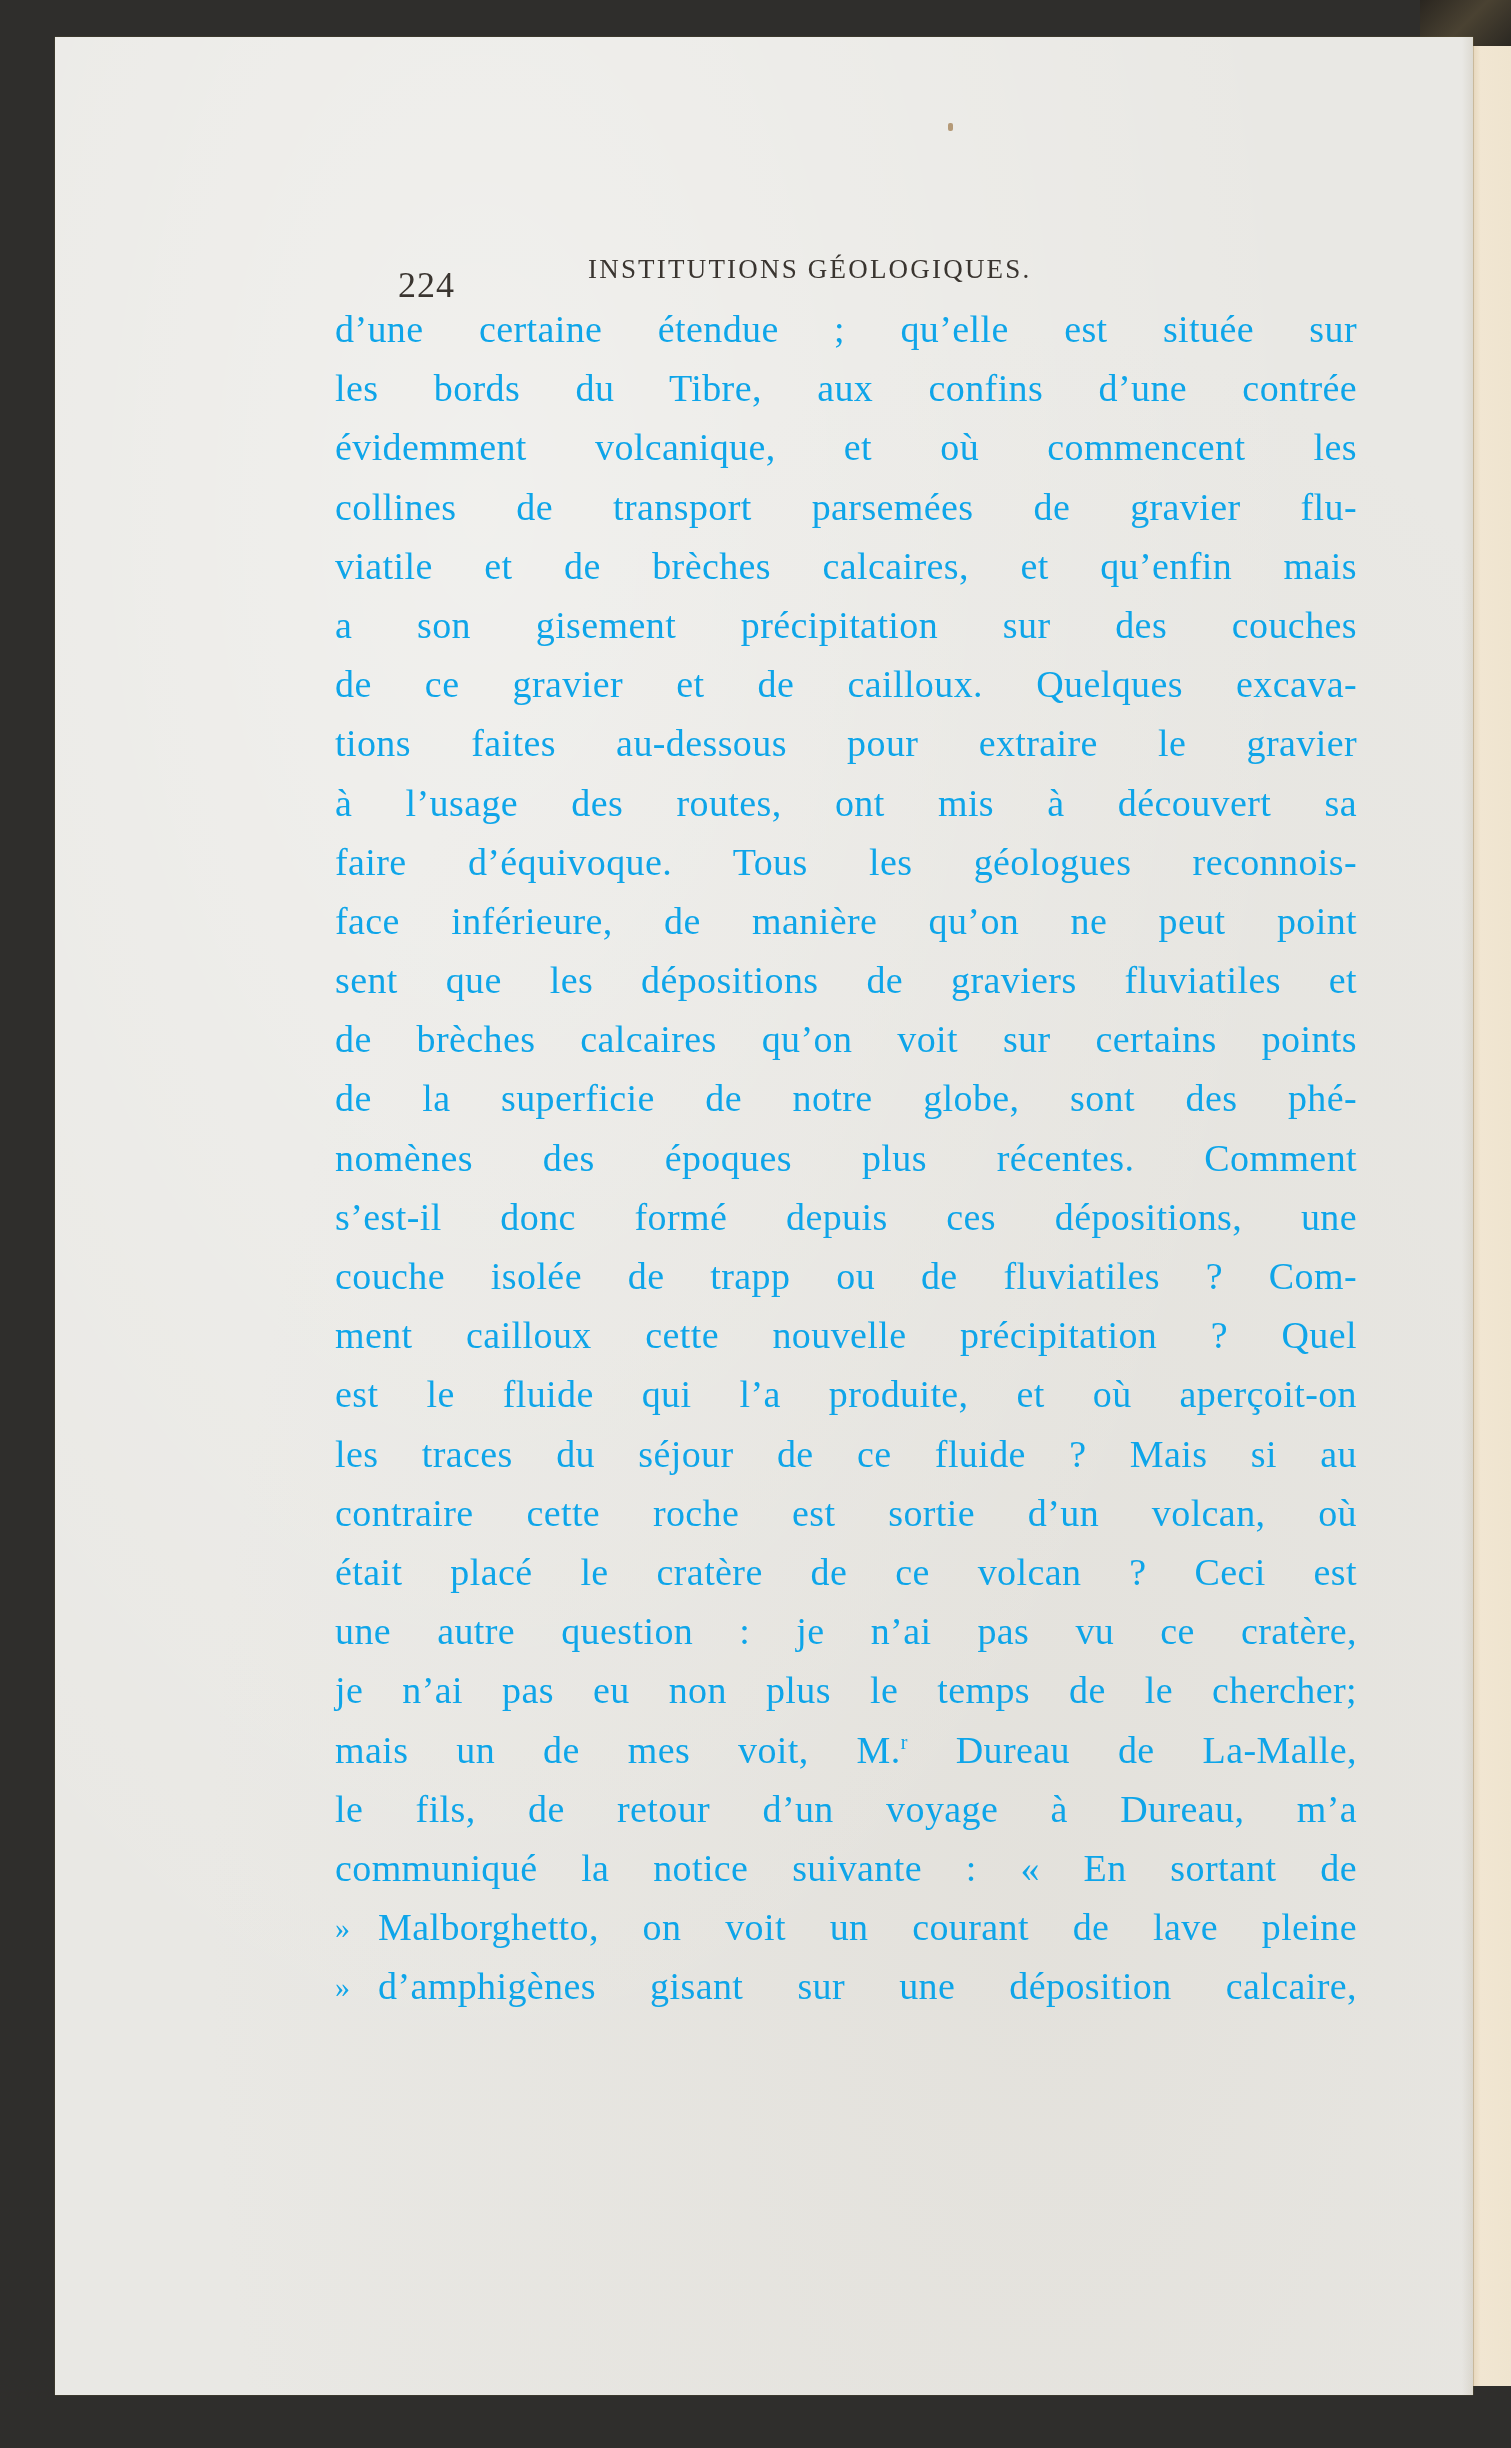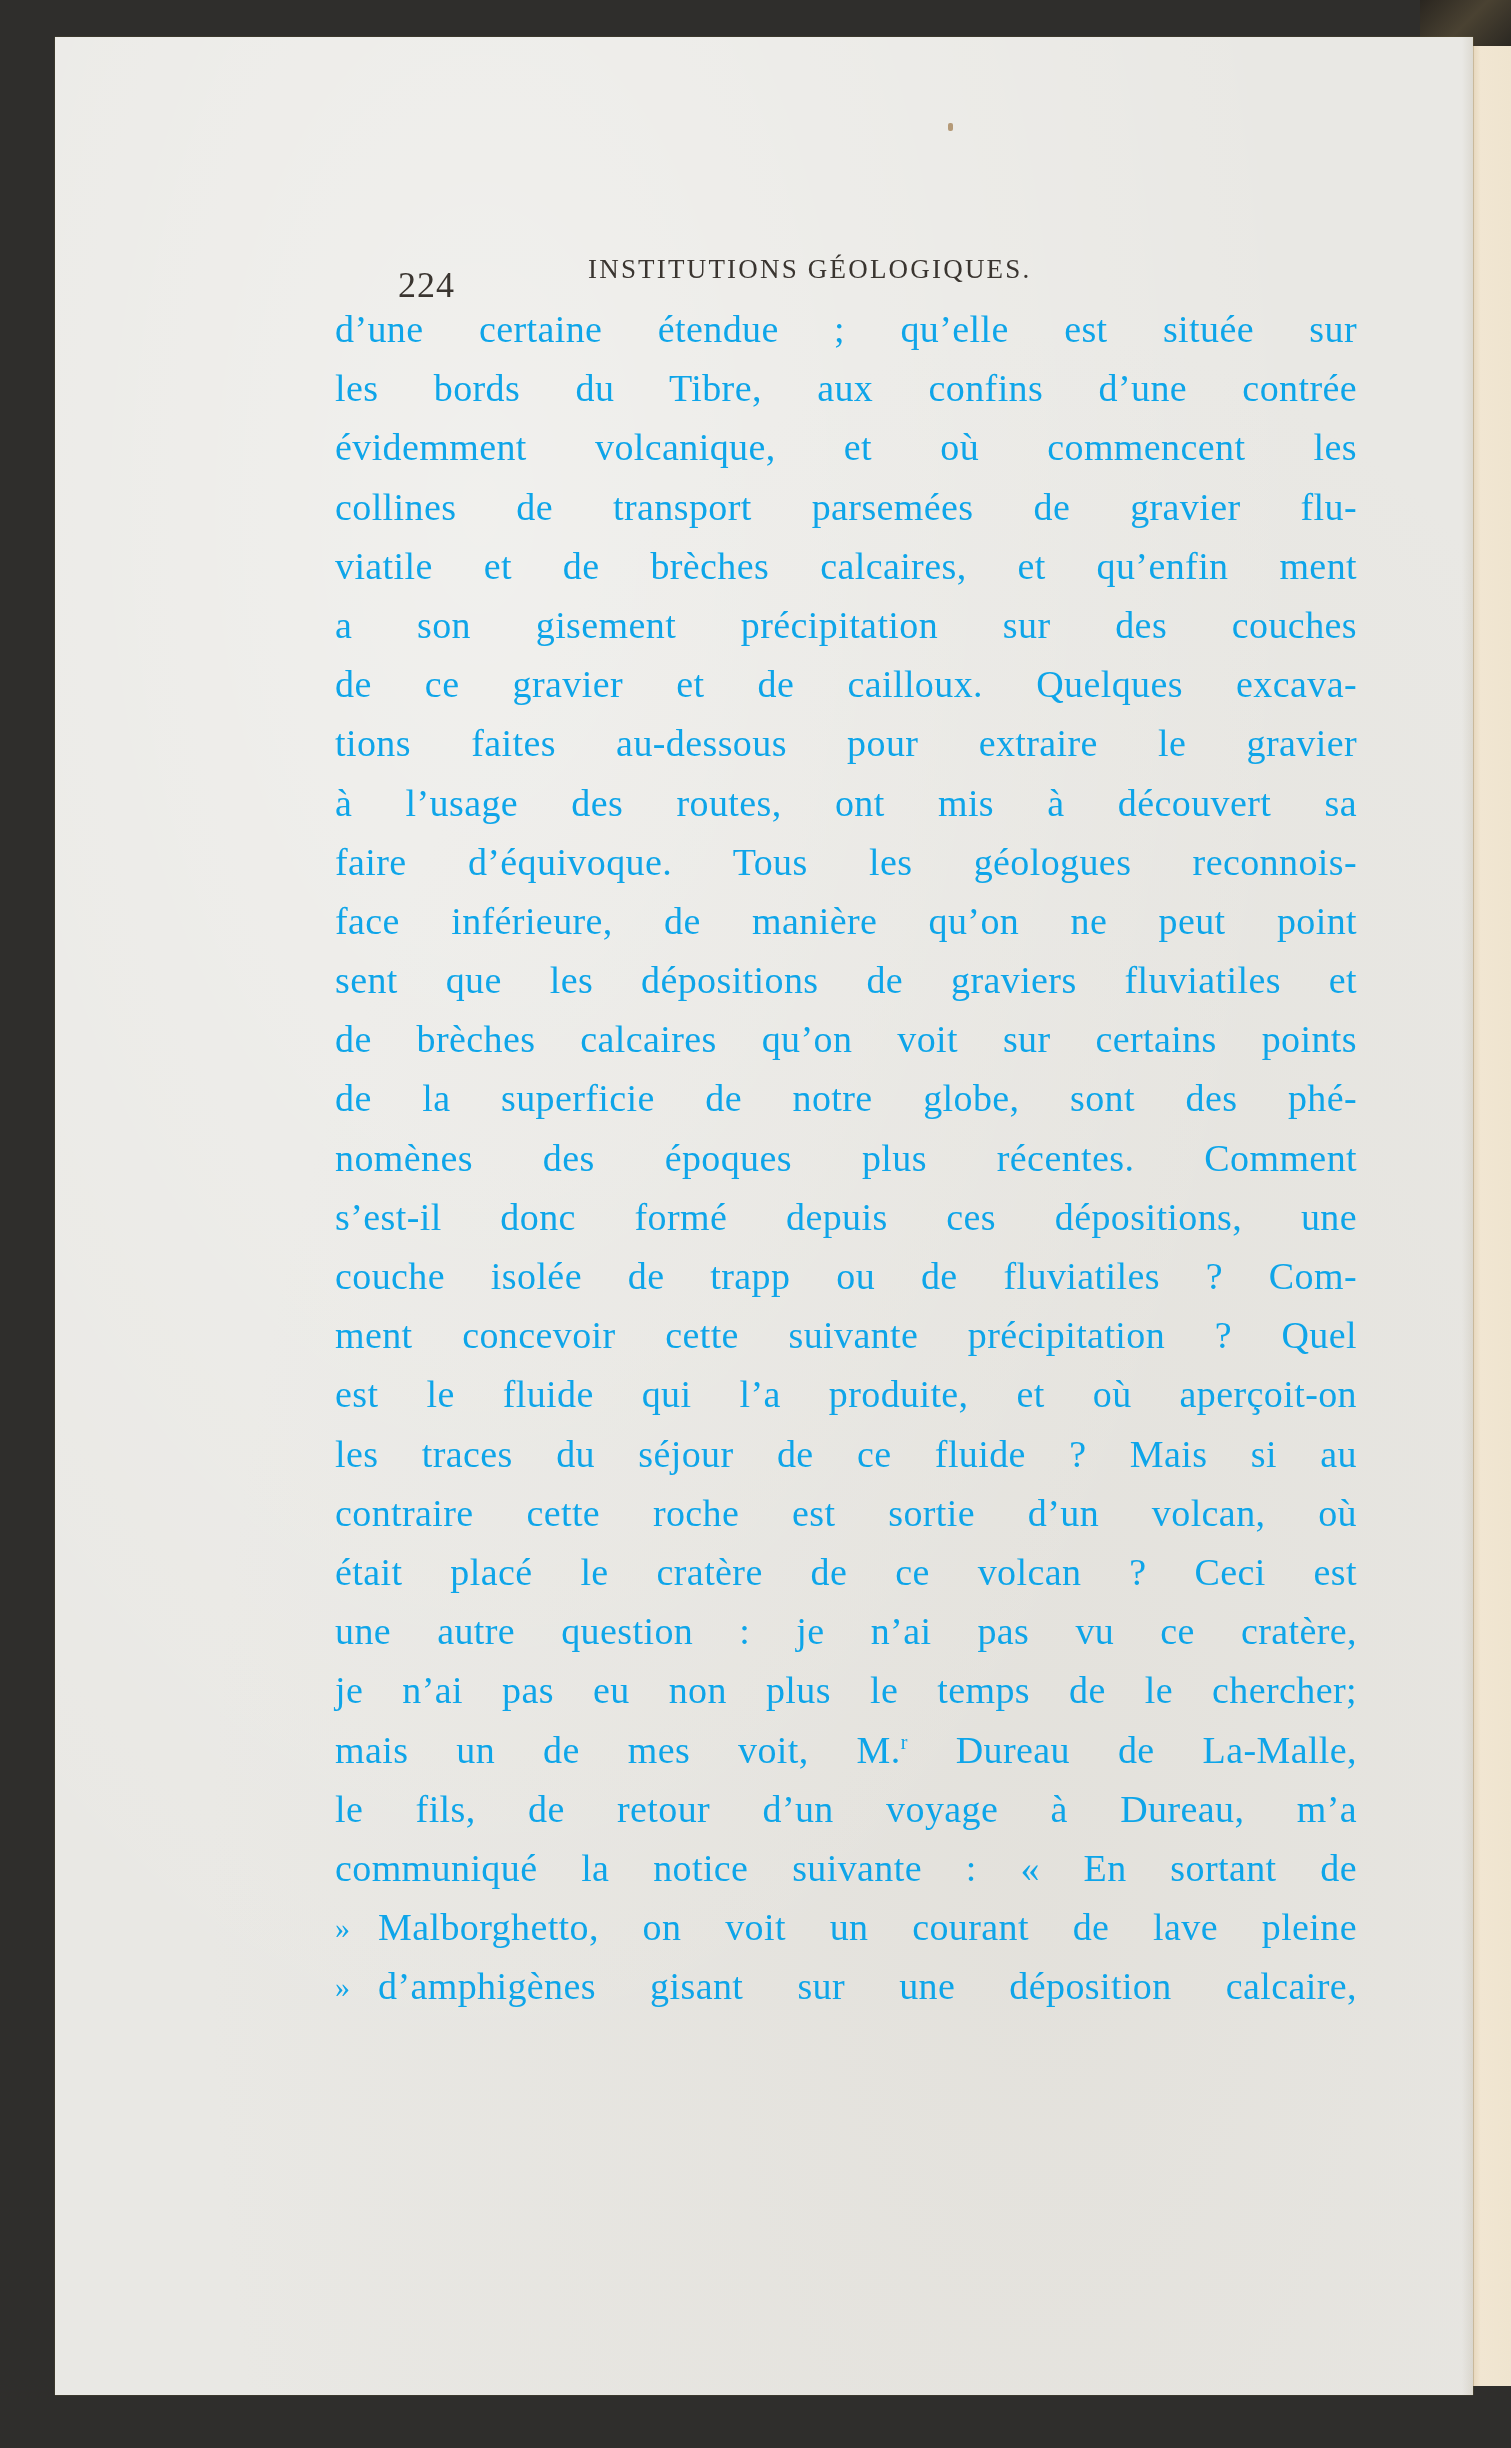--- a/index.html
+++ b/index.html
@@ -98,34 +98,34 @@
 <div class="running-head">
   <span class="page-number">224</span>
   <span class="running-title">INSTITUTIONS GÉOLOGIQUES.</span>
 </div>
 
 <div class="text-block">
   <div class="line"><span class="body">d’une certaine étendue ; qu’elle est située sur</span></div>
   <div class="line"><span class="body">les bords du Tibre, aux confins d’une contrée</span></div>
   <div class="line"><span class="body">évidemment volcanique, et où commencent les</span></div>
   <div class="line"><span class="body">collines de transport parsemées de gravier flu-</span></div>
-  <div class="line"><span class="body">viatile et de brèches calcaires, et qu’enfin ment</span></div>
+  <div class="line"><span class="body">viatile et de brèches calcaires, et qu’enfin mais</span></div>
   <div class="line"><span class="body">a son gisement précipitation sur des couches</span></div>
   <div class="line"><span class="body">de ce gravier et de cailloux. Quelques excava-</span></div>
   <div class="line"><span class="body">tions faites au-dessous pour extraire le gravier</span></div>
   <div class="line"><span class="body">à l’usage des routes, ont mis à découvert sa</span></div>
   <div class="line"><span class="body">faire d’équivoque. Tous les géologues reconnois-</span></div>
   <div class="line"><span class="body">face inférieure, de manière qu’on ne peut point</span></div>
   <div class="line"><span class="body">sent que les dépositions de graviers fluviatiles et</span></div>
   <div class="line"><span class="body">de brèches calcaires qu’on voit sur certains points</span></div>
   <div class="line"><span class="body">de la superficie de notre globe, sont des phé-</span></div>
   <div class="line"><span class="body">nomènes des époques plus récentes. Comment</span></div>
   <div class="line"><span class="body">s’est-il donc formé depuis ces dépositions, une</span></div>
   <div class="line"><span class="body">couche isolée de trapp ou de fluviatiles ? Com-</span></div>
-  <div class="line"><span class="body">ment concevoir cette suivante précipitation ? Quel</span></div>
+  <div class="line"><span class="body">ment cailloux cette nouvelle précipitation ? Quel</span></div>
   <div class="line"><span class="body">est le fluide qui l’a produite, et où aperçoit-on</span></div>
   <div class="line"><span class="body">les traces du séjour de ce fluide ? Mais si au</span></div>
   <div class="line"><span class="body">contraire cette roche est sortie d’un volcan, où</span></div>
   <div class="line"><span class="body">était placé le cratère de ce volcan ? Ceci est</span></div>
   <div class="line"><span class="body">une autre question : je n’ai pas vu ce cratère,</span></div>
   <div class="line"><span class="body">je n’ai pas eu non plus le temps de le chercher;</span></div>
   <div class="line"><span class="body"><span>mais un de mes voit, M.</span><sup class="ord">r</sup><span> Dureau de La-Malle,</span></span></div>
   <div class="line"><span class="body">le fils, de retour d’un voyage à Dureau, m’a</span></div>
   <div class="line"><span class="body">communiqué la notice suivante : « En sortant de</span></div>
   <div class="line quote"><span class="guillemet">»</span><span class="body">Malborghetto, on voit un courant de lave pleine</span></div>

